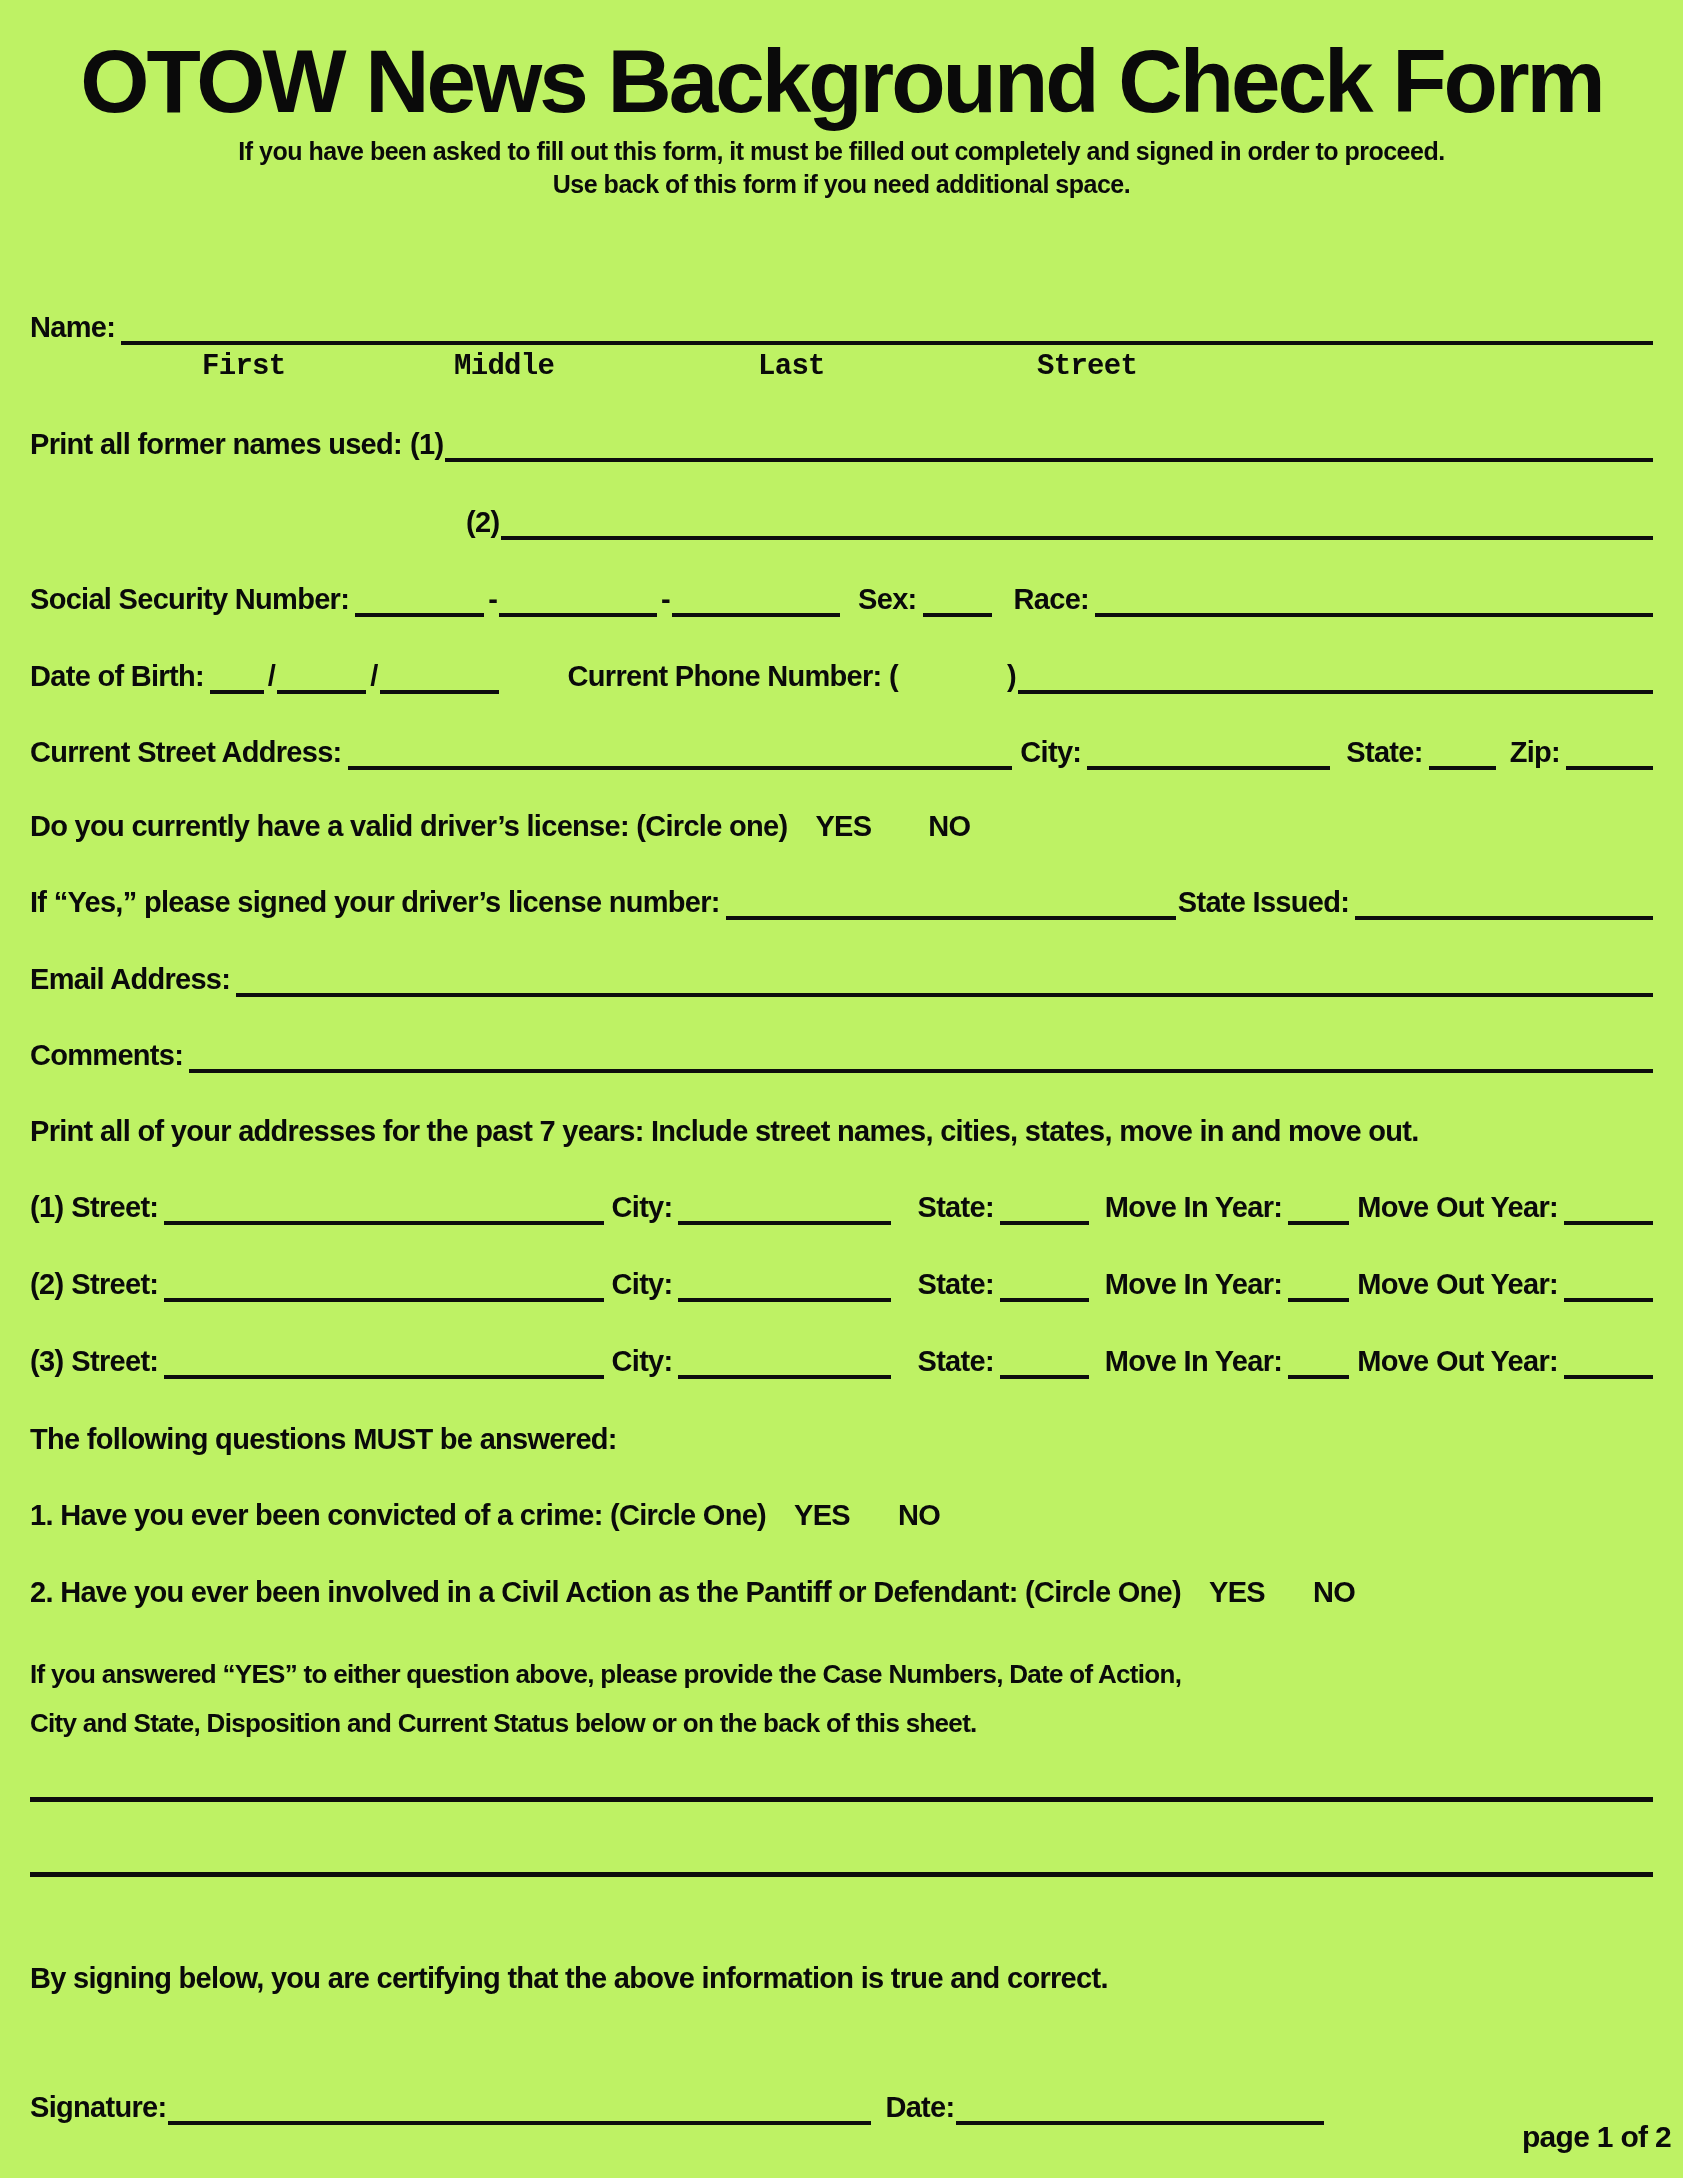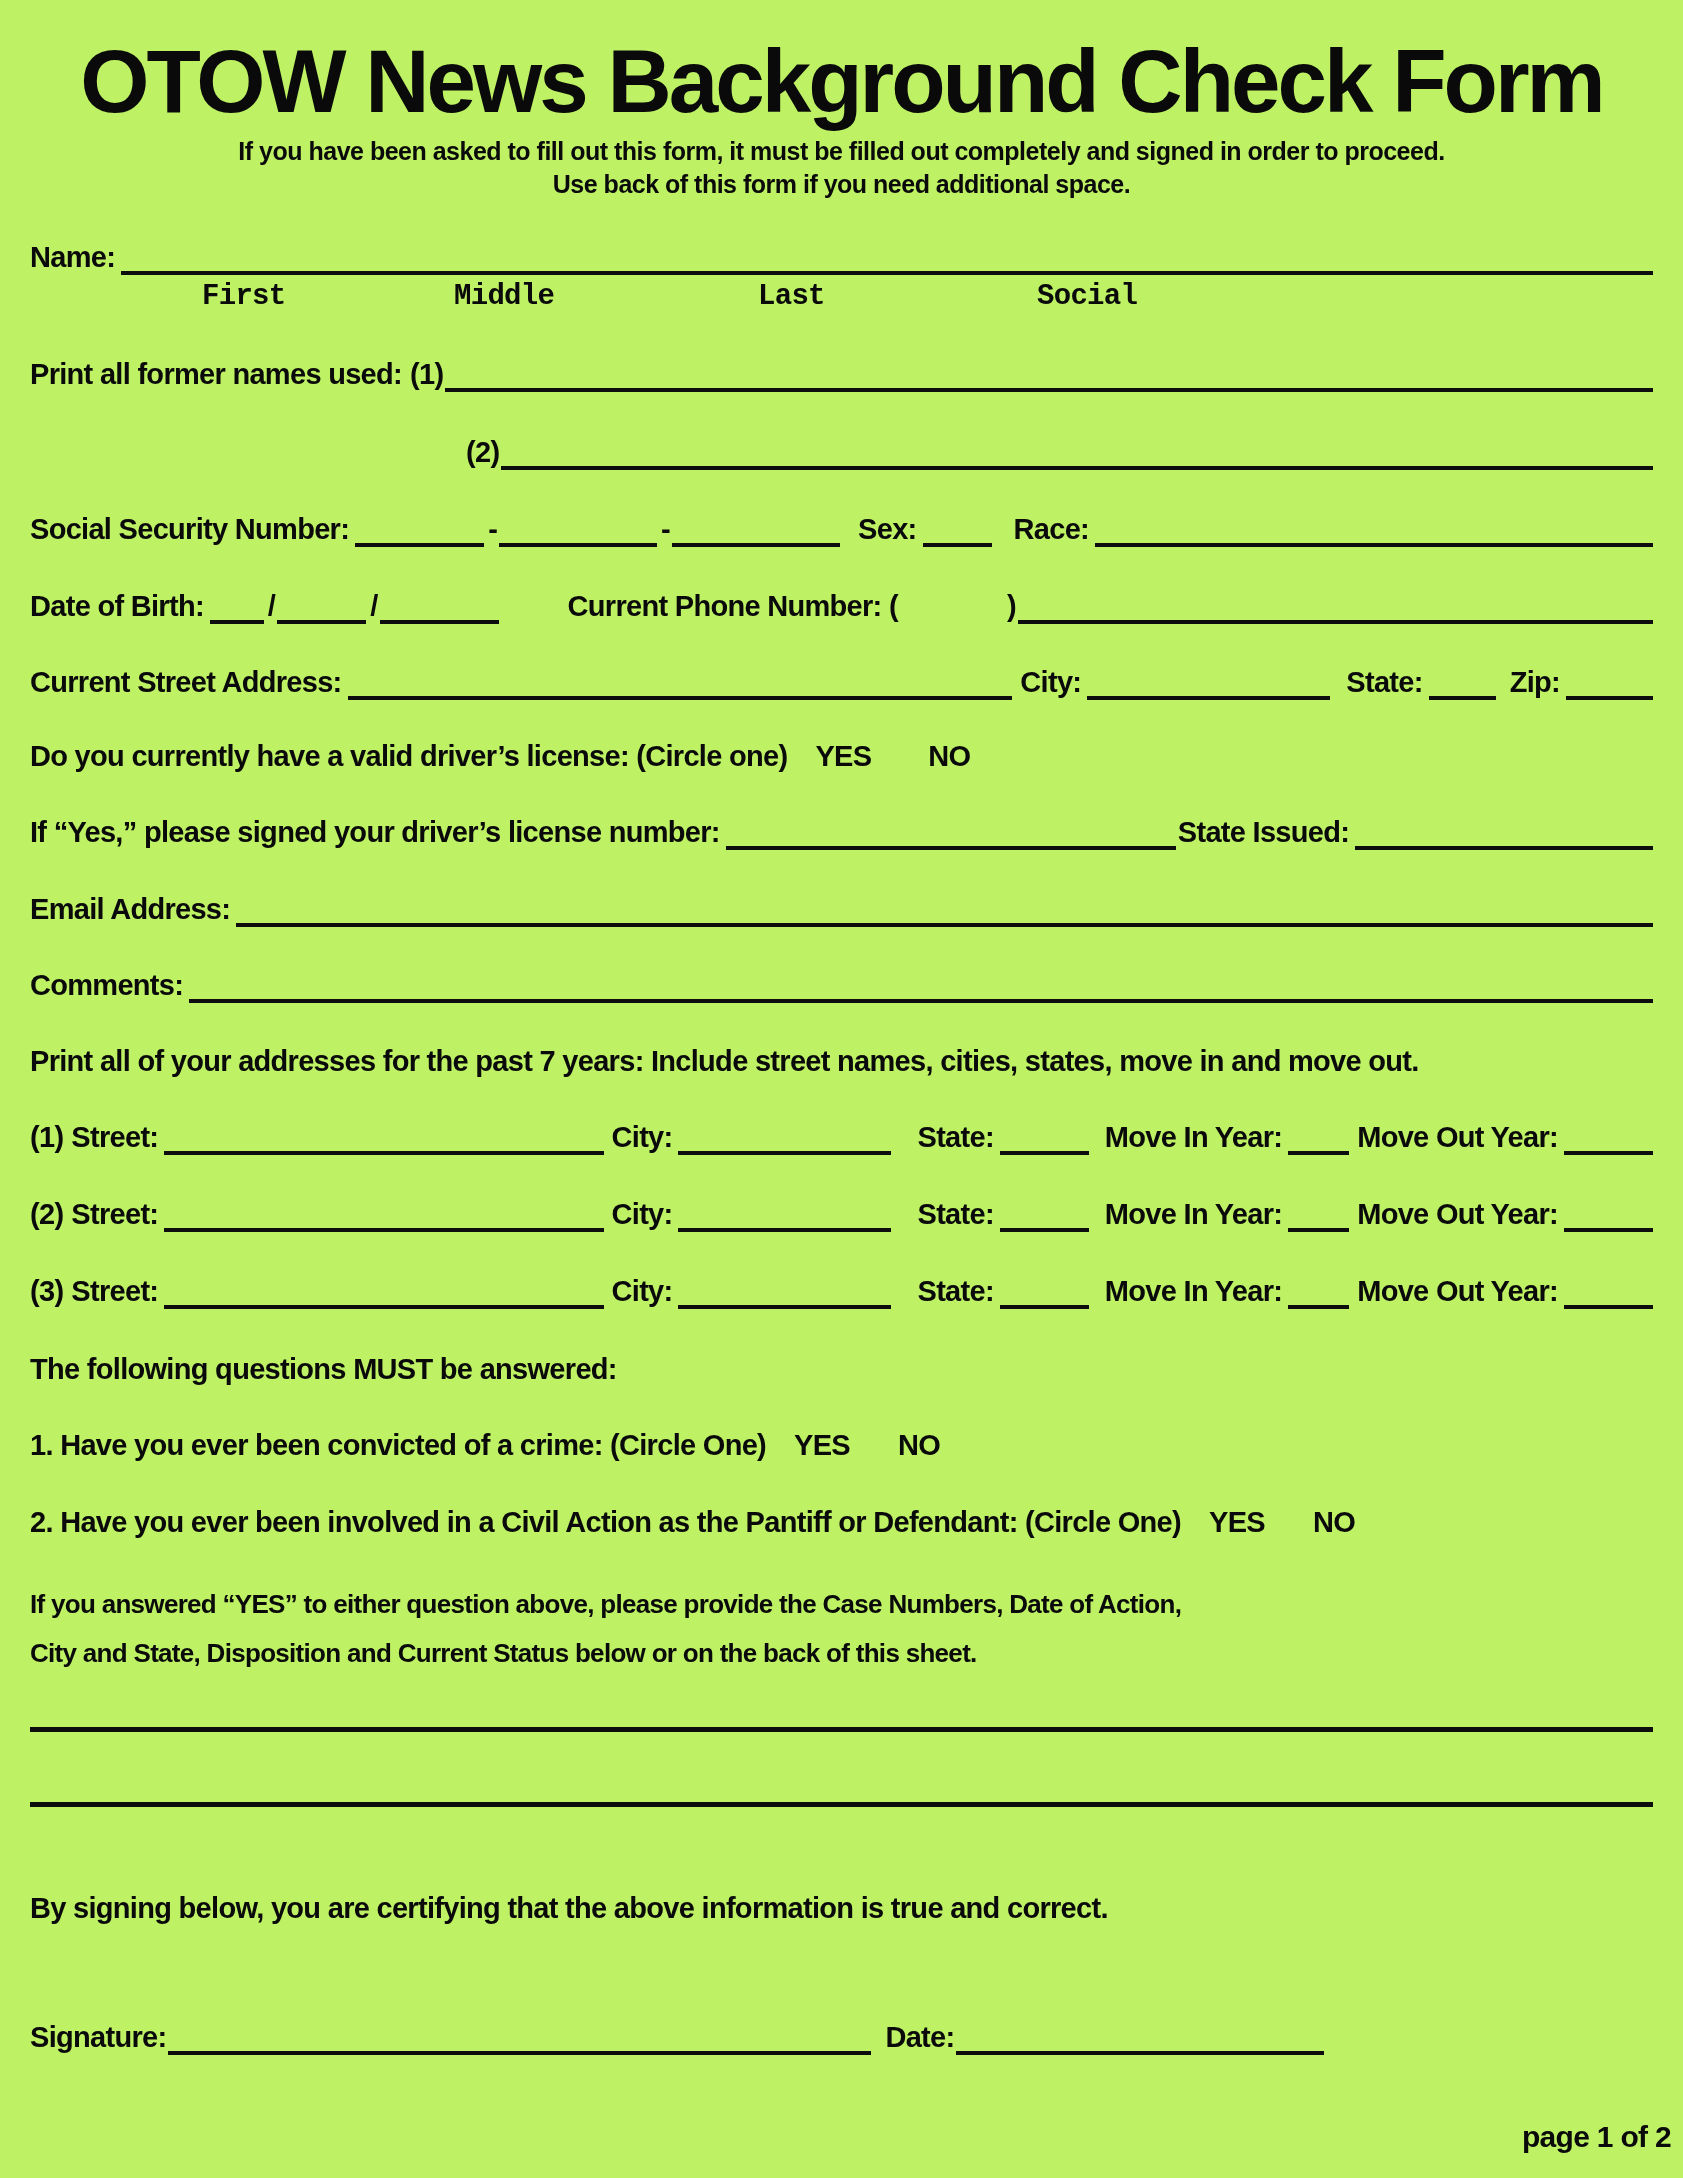--- a/index.html
+++ b/index.html
@@ -46,21 +46,21 @@
   .ul {
     flex: 0 0 auto;
     border-bottom: 4px solid #0d0d0d;
     height: 34px;
     margin-left: 6px;
     margin-bottom: 2px;
   }
   .grow { flex: 1 1 auto; }
 
   
-  #row-name        { margin-top: 36px; }
+  #row-name        { margin-top: 106px; }
   #row-sublabels   { margin-top: 0; position: relative; height: 42px; font-size: 29px; letter-spacing: -0.7px; font-family: Liberation Mono, monospace; }
   #row-sublabels span { position: absolute; top: 0; line-height: 40px; }
   #sub-first  { left: 172px; }
   #sub-middle { left: 424px; }
   #sub-last   { left: 728px; }
   #sub-maiden { left: 1007px; }
   #row-former1     { margin-top: 35px; }
   #row-former2     { margin-top: 38px; }
   #row-ssn         { margin-top: 37px; justify-content: center; }
   #row-dob         { margin-top: 37px; }
@@ -136,21 +136,21 @@
 
   <div class="row" id="row-name">
     <span class="lbl">Name:</span>
     <span class="ul grow"></span>
   </div>
 
   <div id="row-sublabels">
     <span id="sub-first">First</span>
     <span id="sub-middle">Middle</span>
     <span id="sub-last">Last</span>
-    <span id="sub-maiden">Social</span>
+    <span id="sub-maiden">Street</span>
   </div>
 
   <div class="row" id="row-former1">
     <span class="lbl">Print all former names used:</span>
     <span class="lbl ml8">(1)</span>
     <span class="ul grow" style="margin-left:2px"></span>
   </div>
 
   <div class="row" id="row-former2">
     <span class="lbl ml440">(2)</span>

